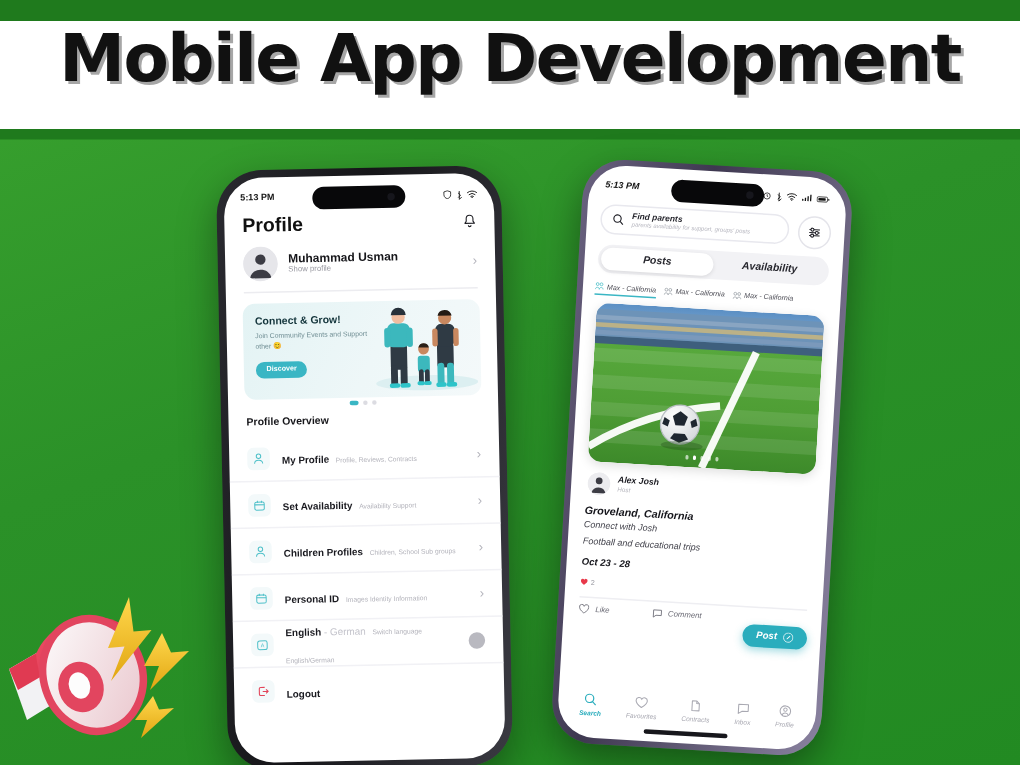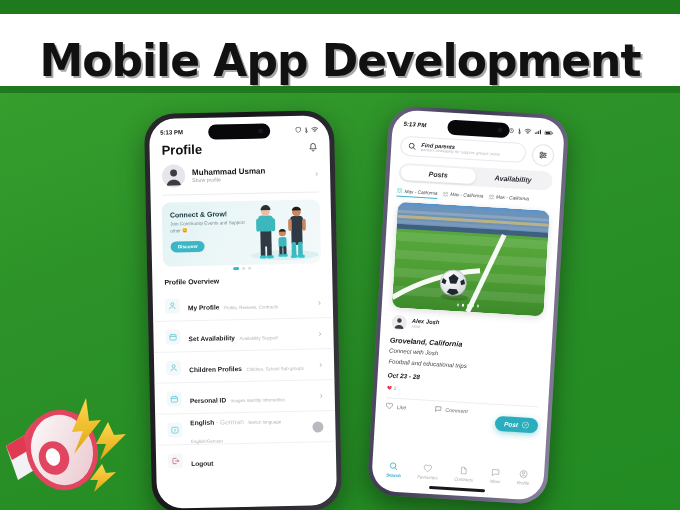--- a/index.html
+++ b/index.html
@@ -7,21 +7,21 @@
     width:680px;height:510px;overflow:hidden;
     font-family:"Liberation Sans", sans-serif;
     background:#2b9128;
     position:relative;
   }
   .stage{position:absolute;inset:0;background:linear-gradient(160deg,#3aa32f 0%,#2b9128 45%,#228a22 100%);}
 
   
   .banner{
     position:absolute;left:0;top:14px;width:680px;height:72px;
-    background:#ffffff;display:flex;align-items:flex-end;justify-content:center;
+    background:#ffffff;display:flex;align-items:flex-start;justify-content:center;
     box-shadow:0 1px 0 rgba(0,0,0,.05);
   }
   .banner-title{
     font-size:44px;font-weight:bold;color:#111;letter-spacing:-1px;
     text-shadow:2px 2px 0 rgba(0,0,0,.35);
     font-family:"DejaVu Sans", sans-serif;
     white-space:nowrap;
   }
   .banner-edge-top{position:absolute;left:0;top:0;width:680px;height:14px;background:#1f7a1d;}
   .banner-edge-bot{position:absolute;left:0;top:86px;width:680px;height:7px;background:#1f7a1d;}

